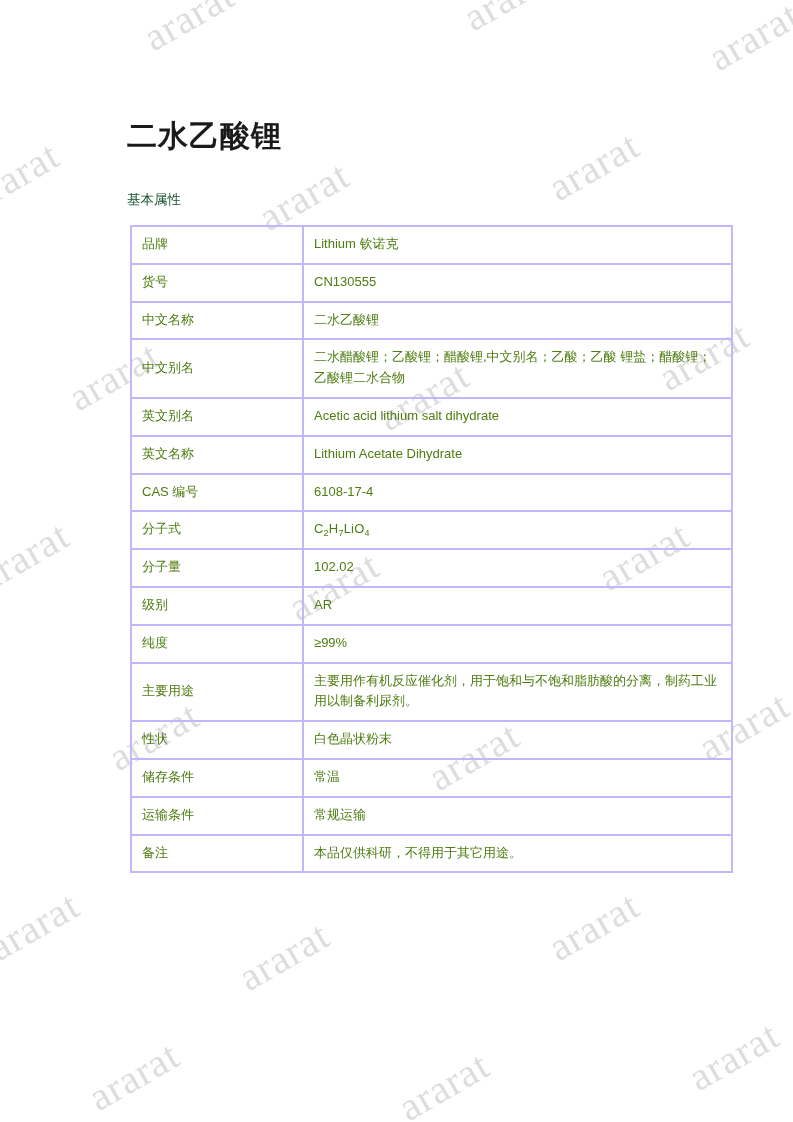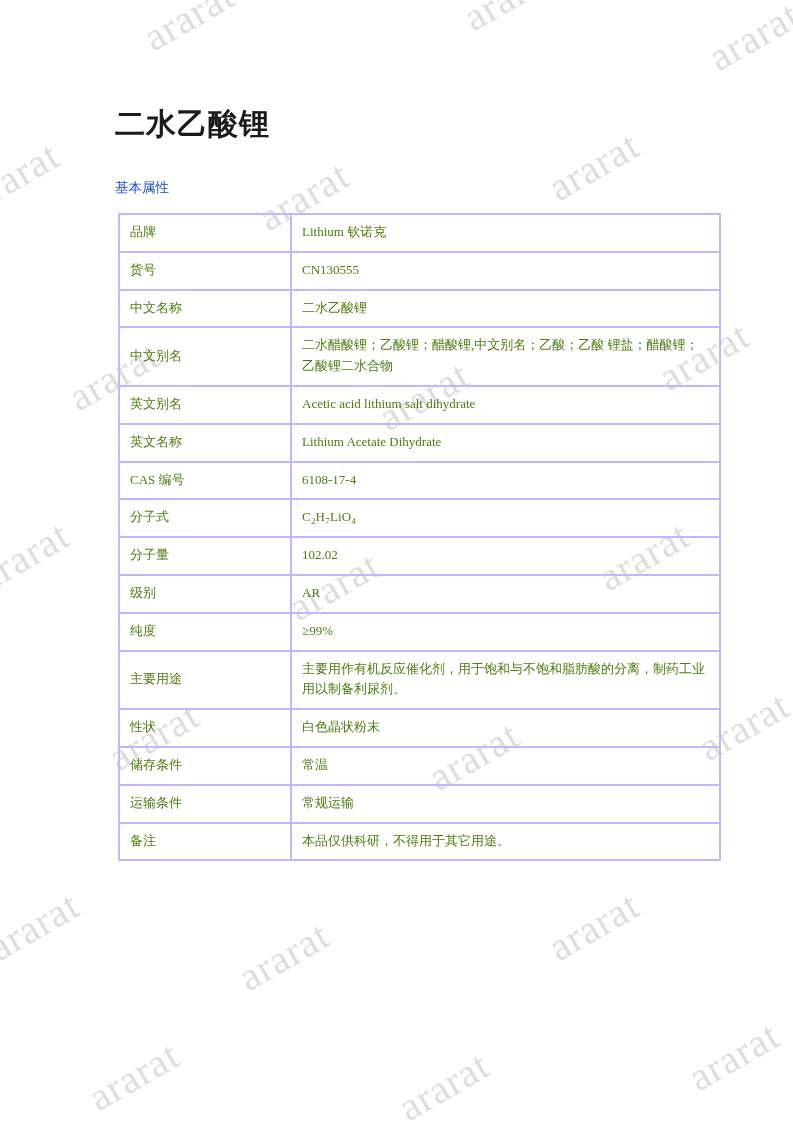--- a/index.html
+++ b/index.html
@@ -32,34 +32,33 @@
     transform: rotate(-30deg);
     transform-origin: left top;
     white-space: nowrap;
     opacity: 0.85;
   }
 
   
   #page {
     position: relative;
     z-index: 10;
-    padding: 0;
-    font-family: Liberation Serif, serif;
+    padding: 12px;
   }
   .title {
     font-size: 30px;
     font-weight: bold;
     color: #1a1a1a;
     margin: 0;
     padding: 104px 0 0 115px;
     letter-spacing: 1px;
   }
   .section-label {
     font-size: 13.5px;
-    color: #1d4ed8;
+    color: #14532d;
     padding: 34px 0 0 115px;
   }
   table.props {
     border-collapse: collapse;
     margin: 16px 0 0 118px;
     width: 557px;
     table-layout: fixed;
     background: transparent;
   }
   table.props td {

